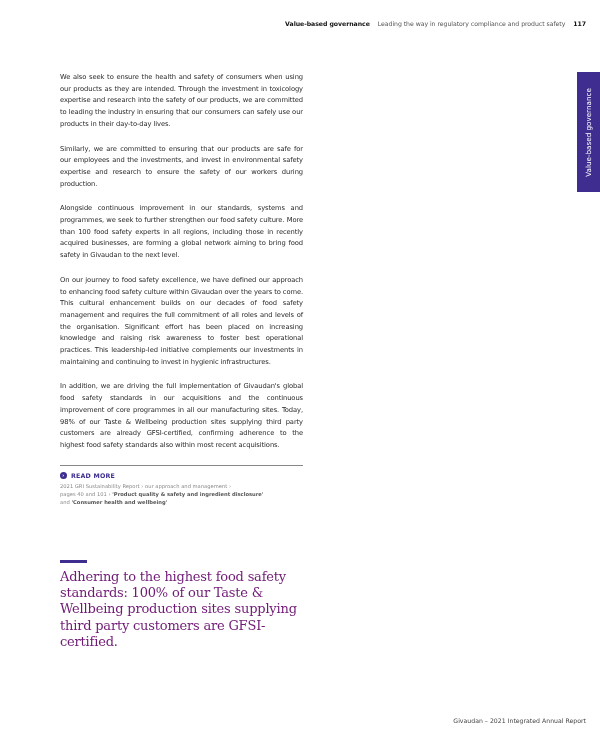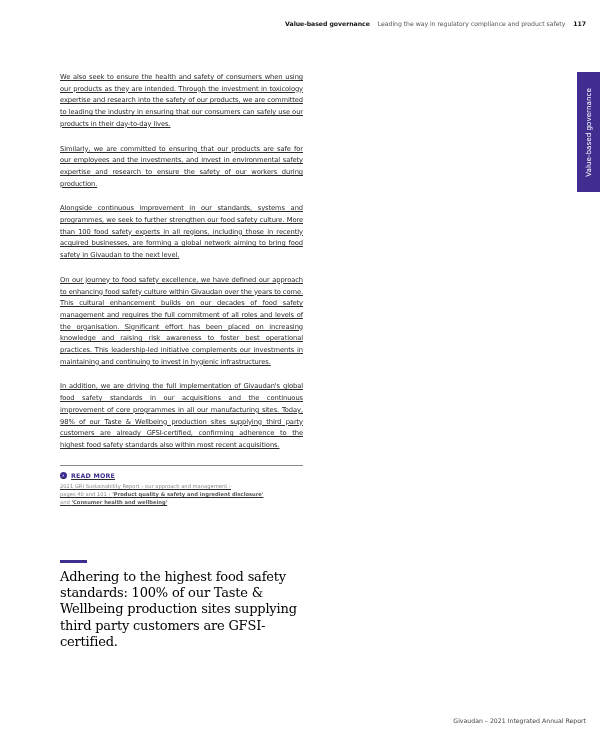--- a/index.html
+++ b/index.html
@@ -18,21 +18,21 @@
     .side-tab {
       position: absolute; left: 577px; top: 72px; width: 23px; height: 120px;
       background: #3f2d8f; color: #fff;
       display: flex; align-items: center; justify-content: center;
     }
     .side-tab span {
       transform: rotate(-90deg); white-space: nowrap; font-size: 7.2px;
       font-family: "DejaVu Sans", sans-serif;
     }
     .col {
-      position: absolute; left: 60px; top: 72px; width: 243px; text-decoration: underline;
+      position: absolute; left: 60px; top: 72px; width: 243px;
     }
     .col p {
       margin: 0 0 13px 0; font-size: 6.75px; line-height: 11.7px;
       text-align: justify; color: #2a2a2a; letter-spacing: -0.1px;
     }
     .divider { border: 0; border-top: 1px solid #888; margin: 2px 0 6px 0; }
     .readmore-title {
       display: flex; align-items: center; gap: 4px;
       font-size: 6.3px; font-weight: bold; color: #3f2d8f; letter-spacing: 0.2px;
     }
@@ -45,21 +45,21 @@
       margin-top: 3px; font-size: 5.2px; line-height: 8.2px; color: #888;
     }
     .readmore-text b { color: #555; }
     .accent-bar {
       position: absolute; left: 60px; top: 560px; width: 27px; height: 3px;
       background: #3f2d8f;
     }
     .quote {
       position: absolute; left: 60px; top: 569px; width: 260px;
       font-family: "DejaVu Serif", serif; font-size: 13px; line-height: 16.2px;
-      color: #000000; letter-spacing: -0.2px;
+      color: #701a75; letter-spacing: -0.2px;
     }
     .footer {
       position: absolute; right: 14px; top: 717px;
       font-size: 6.2px; color: #444;
     }
   </style>
 </head>
 <body>
 
 <div class="header">

